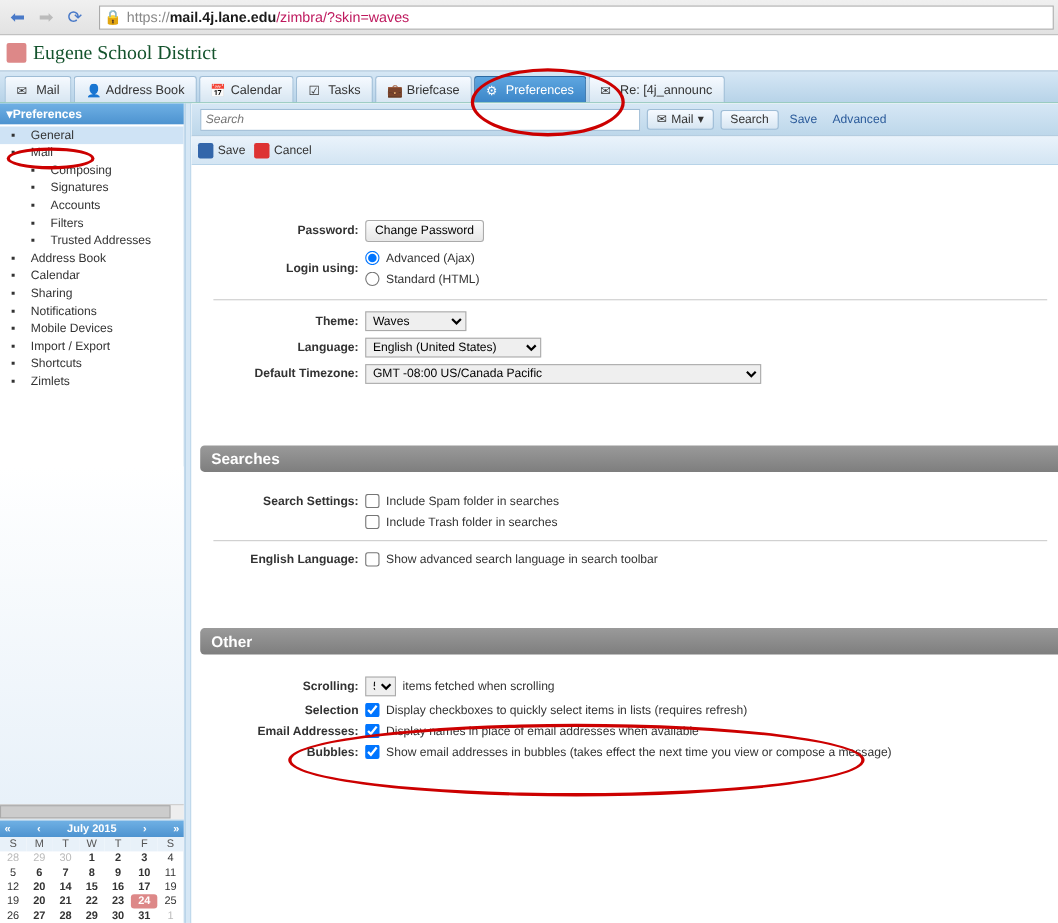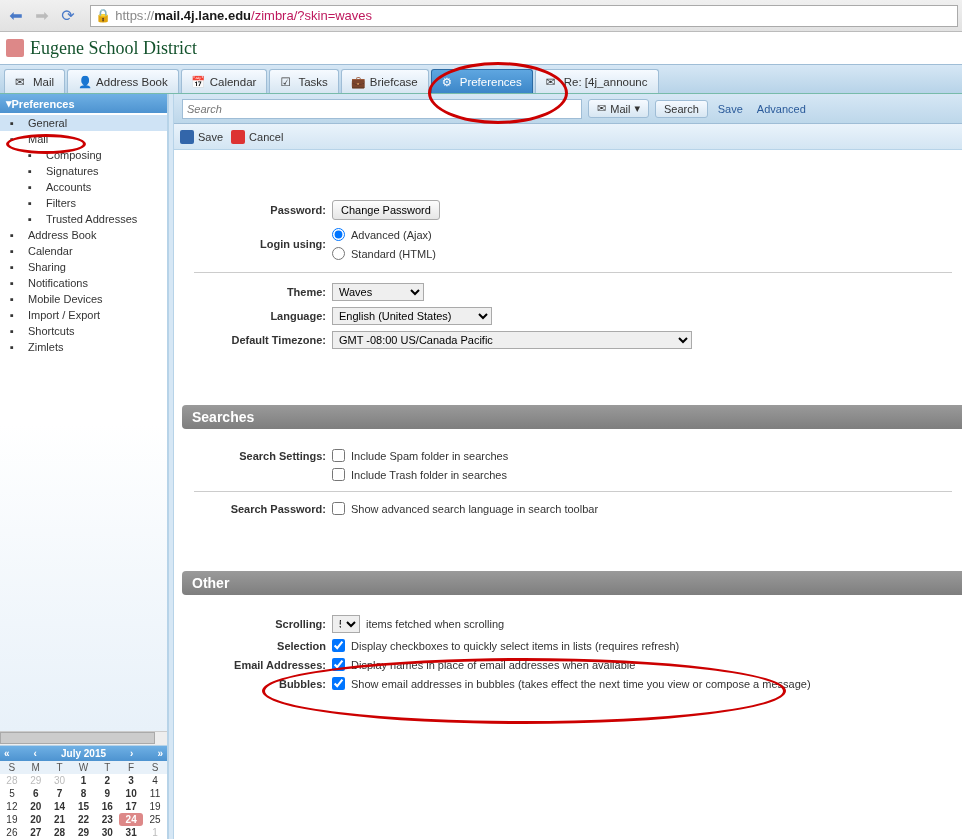--- a/index.html
+++ b/index.html
@@ -354,21 +354,21 @@
           </div>
           <div class="field-row">
             <div class="field-label"></div>
             <div class="field-val">
                 <input type="checkbox" style="">
                 <span>Include Trash folder in searches</span>
               </div>
           </div>
           <hr class="sep">
           <div class="field-row">
-            <div class="field-label">Search Password:</div>
+            <div class="field-label">English Language:</div>
             <div class="field-val">
                 <input type="checkbox" style="">
                 <span>Show advanced search language in search toolbar</span>
               </div>
           </div>
         </div>
       </div>
 
       <div class="panel">
         <div class="panel-head">Other</div>

